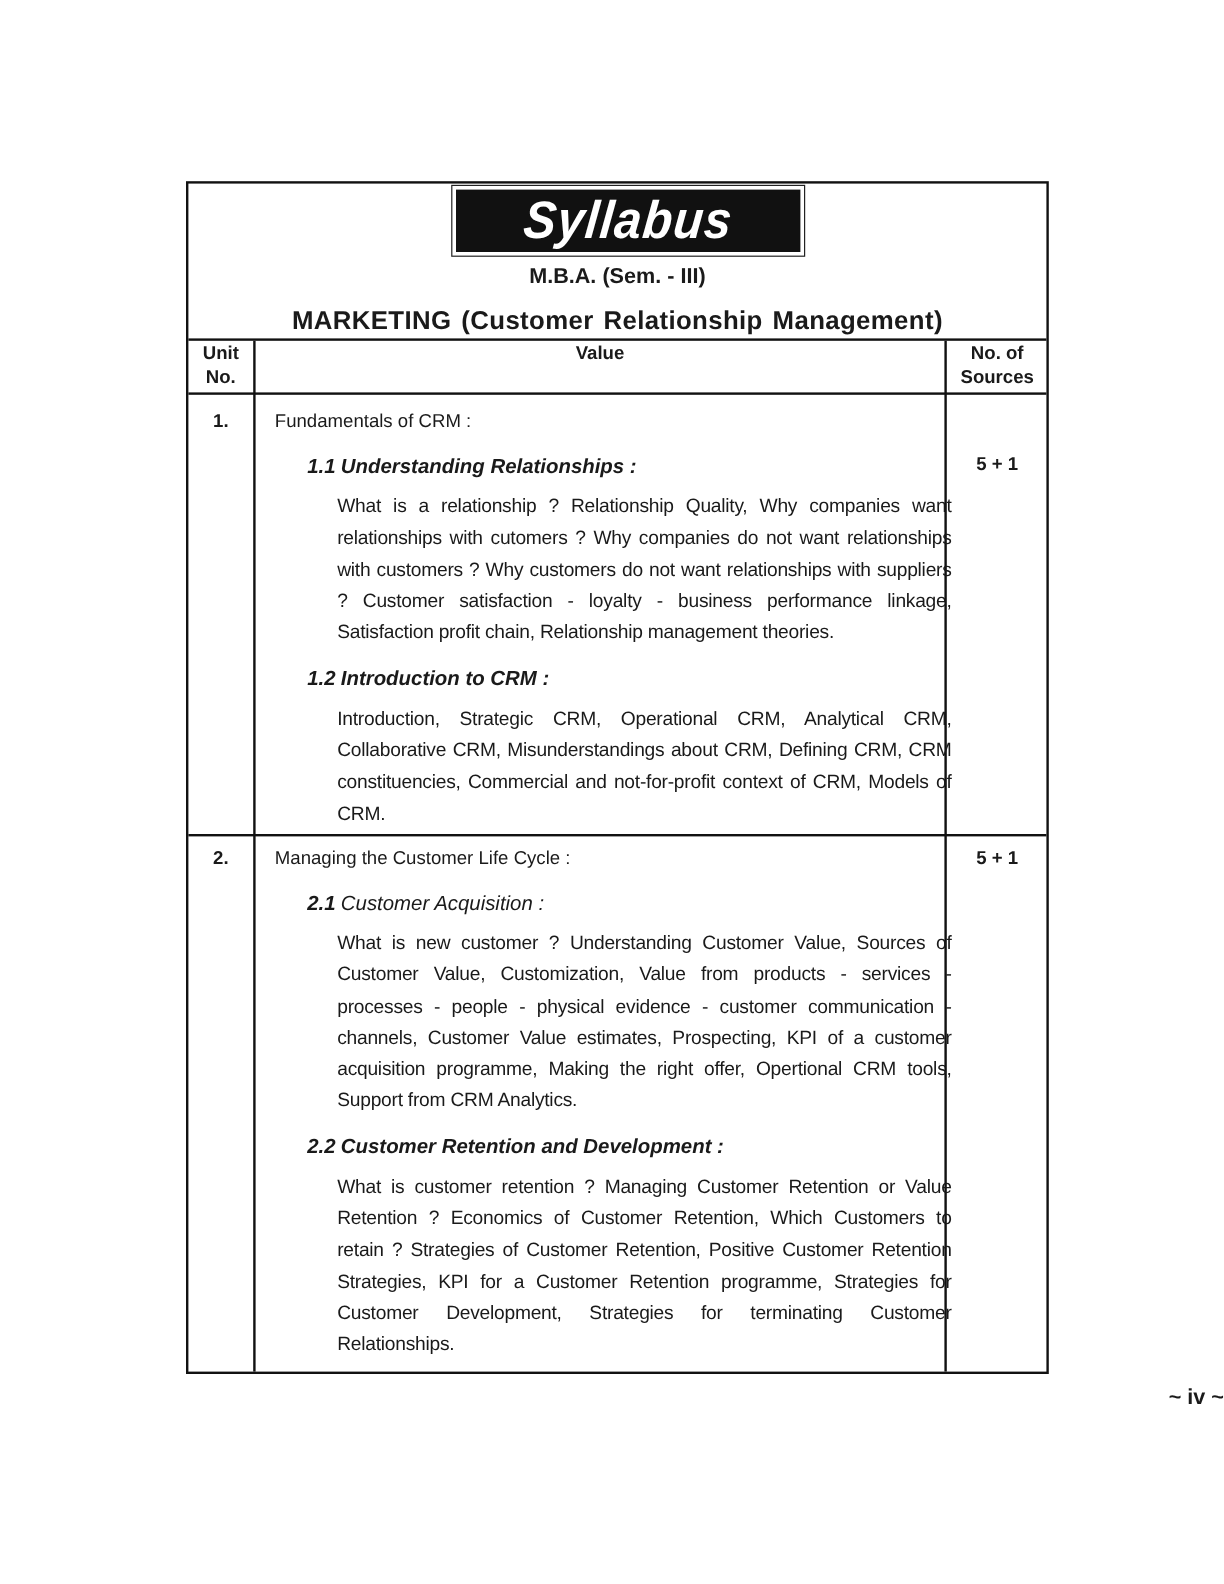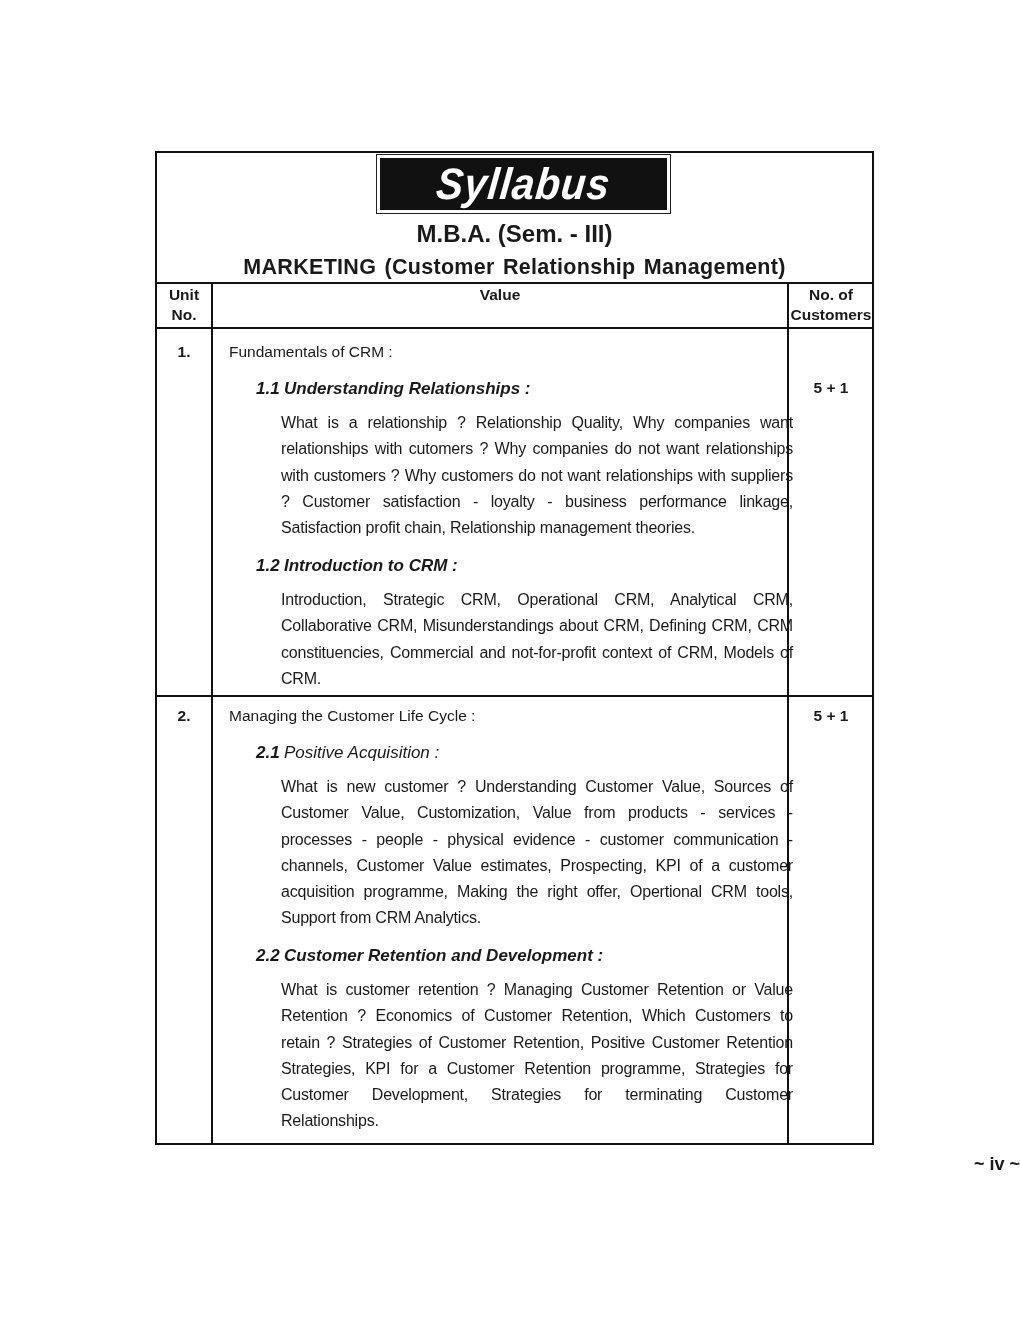--- a/index.html
+++ b/index.html
@@ -5,21 +5,21 @@
   html, body { margin: 0; padding: 0; background: #ffffff; }
   body { width: 1020px; height: 1320px; position: relative; font-family: "Liberation Sans", sans-serif; color: #1a1a1a; }
   .page { position: absolute; left: 0; top: 0; width: 1020px; height: 1320px; }
 
   .frame { position: absolute; left: 155px; top: 151px; width: 715px; height: 990px; border: 2px solid #111; box-sizing: content-box; }
 
   .header { position: absolute; left: 0; top: 0; width: 715px; height: 129px; }
   .logo-box { position: absolute; left: 219px; top: 1px; width: 293px; height: 58px; border: 1.5px solid #222; }
   .logo-inner { position: absolute; left: 3px; top: 3px; right: 3px; bottom: 3px; background: #111; display: flex; align-items: center; justify-content: center; }
   .logo-text { color: #fff; font-family: "Liberation Sans", sans-serif; font-weight: bold; font-style: italic; font-size: 44px; letter-spacing: 1px; transform: scaleX(0.92) skewX(-6deg); line-height: 1; }
-  .subtitle { position: absolute; left: 0; width: 715px; text-align: center; font-weight: bold; font-size: 24px; top: 67px; }
+  .subtitle { position: absolute; left: 0; width: 715px; text-align: center; font-weight: bold; font-size: 18px; top: 67px; }
   .title { position: absolute; left: 0; width: 715px; text-align: center; font-weight: bold; font-size: 21.5px; top: 102px; letter-spacing: 0.3px; word-spacing: 2px; }
 
   .hrow-line { position: absolute; left: 0; width: 715px; height: 2px; background: #111; }
   .vline { position: absolute; width: 2px; background: #111; }
 
   .colhead { position: absolute; font-weight: bold; font-size: 15.5px; text-align: center; line-height: 20px; }
 
   .cell-unit { position: absolute; font-weight: bold; font-size: 15.5px; text-align: center; width: 54px; left: 0; }
   .cell-lect { position: absolute; font-weight: bold; font-size: 15.5px; text-align: center; width: 84px; left: 632px; }
 
@@ -56,21 +56,21 @@
 
     <div class="colhead" style="left:0; width:54px; top:132px;">
       <div>Unit</div>
       <div>No.</div>
     </div>
     <div class="colhead" style="left:56px; width:574px; top:132px;">
       <div>Value</div>
     </div>
     <div class="colhead" style="left:632px; width:84px; top:132px;">
       <div>No. of</div>
-      <div>Customers</div>
+      <div>Sources</div>
     </div>
 
     <div class="cell-unit" style="top:190px;">1.</div>
     <div class="topic-heading" style="top:190px;">Fundamentals of CRM :</div>
     <div class="cell-lect" style="top:226px;">5 + 1</div>
 
     <div class="sub-heading" style="top:226px;">
       <span class="num">1.1</span><span class="lbl bold">Understanding Relationships :</span>
     </div>
     <div class="body-text" style="top:257px;">What is a relationship ? Relationship Quality, Why companies want relationships with cutomers ? Why companies do not want relationships with customers ? Why customers do not want relationships with suppliers ? Customer satisfaction - loyalty - business performance linkage, Satisfaction profit chain, Relationship management theories.</div>
@@ -78,21 +78,21 @@
     <div class="sub-heading" style="top:403px;">
       <span class="num">1.2</span><span class="lbl bold">Introduction to CRM :</span>
     </div>
     <div class="body-text" style="top:434px;">Introduction, Strategic CRM, Operational CRM, Analytical CRM, Collaborative CRM, Misunderstandings about CRM, Defining CRM, CRM constituencies, Commercial and not-for-profit context of CRM, Models of CRM.</div>
 
     <div class="cell-unit" style="top:554px;">2.</div>
     <div class="topic-heading" style="top:554px;">Managing the Customer Life Cycle :</div>
     <div class="cell-lect" style="top:554px;">5 + 1</div>
 
     <div class="sub-heading" style="top:590px;">
-      <span class="num">2.1</span><span class="lbl">Positive Acquisition :</span>
+      <span class="num">2.1</span><span class="lbl">Customer Acquisition :</span>
     </div>
     <div class="body-text" style="top:621px;">What is new customer ? Understanding Customer Value, Sources of Customer Value, Customization, Value from products - services - processes - people - physical evidence - customer communication - channels, Customer Value estimates, Prospecting, KPI of a customer acquisition programme, Making the right offer, Opertional CRM tools, Support from CRM Analytics.</div>
 
     <div class="sub-heading" style="top:793px;">
       <span class="num">2.2</span><span class="lbl bold">Customer Retention and Development :</span>
     </div>
     <div class="body-text" style="top:824px;">What is customer retention ? Managing Customer Retention or Value Retention ? Economics of Customer Retention, Which Customers to retain ? Strategies of Customer Retention, Positive Customer Retention Strategies, KPI for a Customer Retention programme, Strategies for Customer Development, Strategies for terminating Customer Relationships.</div>
 
   </div>
 

